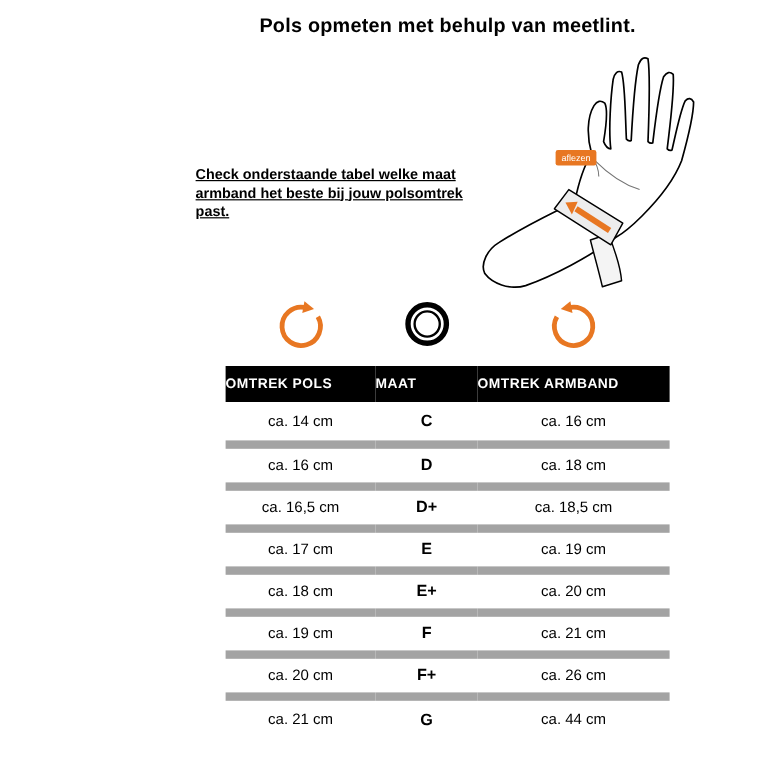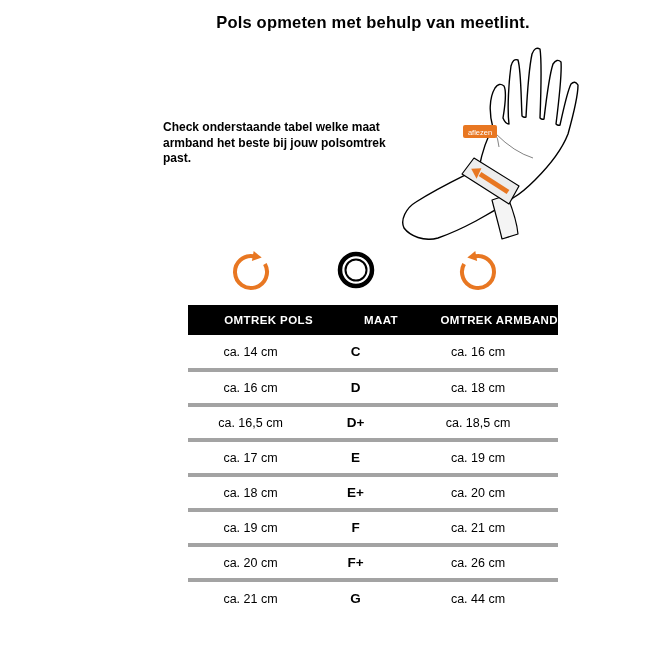--- a/index.html
+++ b/index.html
@@ -15,22 +15,22 @@
     position:absolute; top:13px; left:0; width:100%;
     text-align:center; font-size:16.5px; font-weight:bold;
     letter-spacing:0.2px;
   }
 
   .intro {
     position:absolute; top:54px; left:115px; width:254px;
     font-size:12px; line-height:15.5px;
   }
   .note {
-    position:absolute; top:120px; left:115px; width:230px;
-    font-size:12px; line-height:15.5px; font-weight:bold;
+    position:absolute; top:138px; left:115px; width:230px;
+    font-size:12px; line-height:15.5px; font-weight:bold;text-decoration:underline;
   }
 
   .illustration { position:absolute; top:40px; left:338px; width:210px; height:200px; }
 
   .icons-row {
     position:absolute; top:242px; left:140px; width:370px; height:54px;
     display:flex;
   }
   .icon-cell { display:flex; align-items:center; justify-content:center; }
   .icon-cell.c1 { width:125px; }
@@ -40,25 +40,25 @@
   table.size-table {
     position:absolute; top:305px; left:140px; width:370px;
     border-collapse:collapse; table-layout:fixed;
   }
   .size-table col.c1 { width:125px; }
   .size-table col.c2 { width:85px; }
   .size-table col.c3 { width:160px; }
   .size-table th {
     background:#000; color:#fff;
     height:30px; font-size:11.5px; font-weight:bold;
-    letter-spacing:0.4px; text-align:right;
+    letter-spacing:0.4px; text-align:left;
   }
   .size-table td {
     height:35px; text-align:center; font-size:12.5px;
-    border-bottom:4px solid #a3a3a3;
+    border-bottom:7px solid #a3a3a3;
   }
   .size-table td.size-col { font-weight:bold; font-size:13.5px; }
   .size-table tr:last-child td { border-bottom:none; }
 </style>
 </head>
 <body>
 
 <div class="page">
 
   <h1 class="title">Pols opmeten met behulp van meetlint.</h1>

